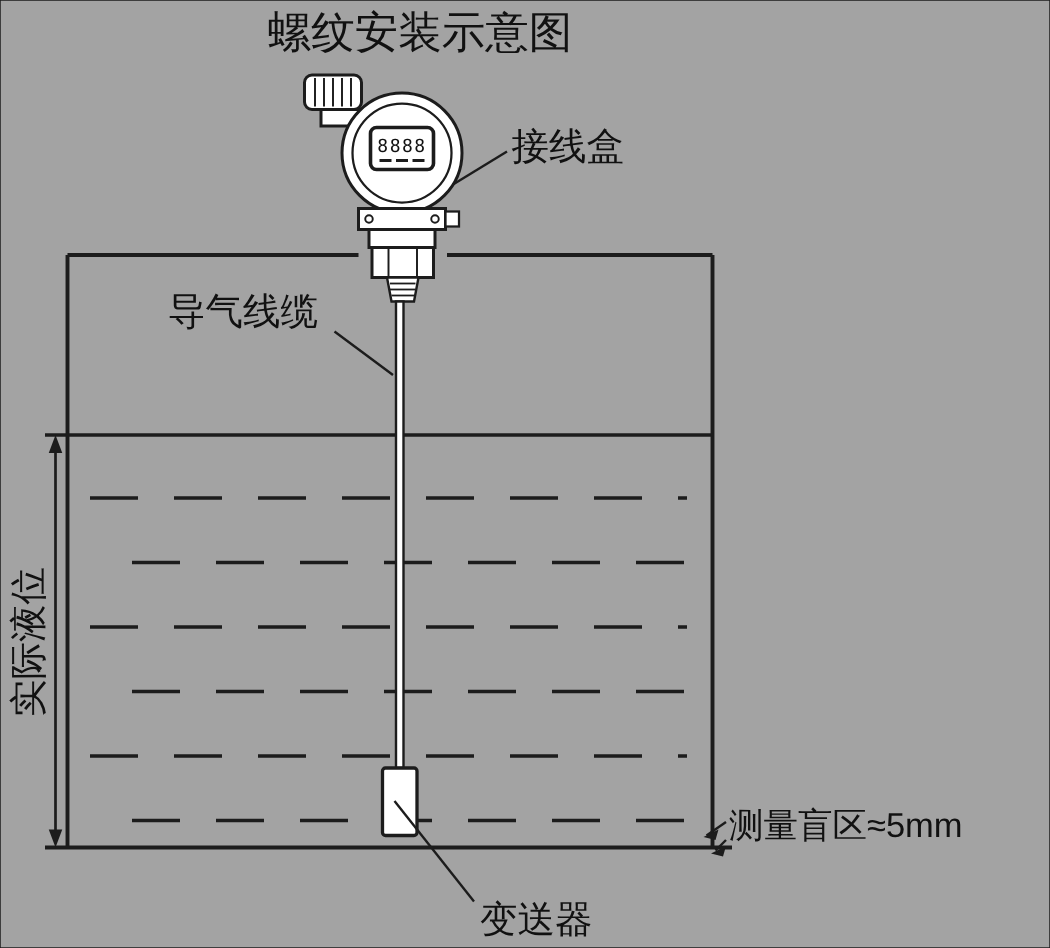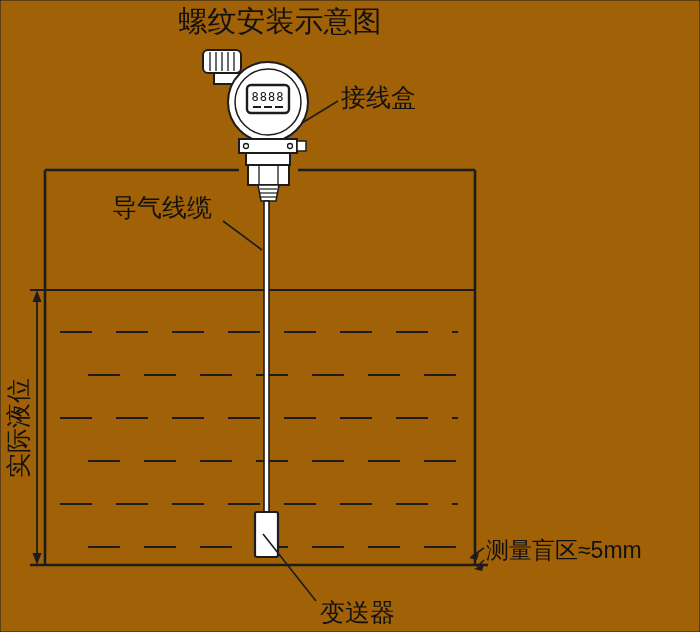--- a/index.html
+++ b/index.html
@@ -5,21 +5,21 @@
   html, body {
     margin: 0;
     padding: 0;
     background: #ffffff;
     font-family: "Liberation Sans", sans-serif;
   }
   .stage {
     position: relative;
     width: 700px;
     height: 632px;
-    background: #a16207;
+    background: #a3a3a3;
     overflow: hidden;
   }
   svg { display: block; }
   svg line, svg rect, svg circle, svg polygon, svg path {
     stroke: #1c1c1c;
     fill: none;
   }
   svg .fill-white { fill: #ffffff; }
   svg .solid { fill: #1c1c1c; stroke: none; }
   svg text {

